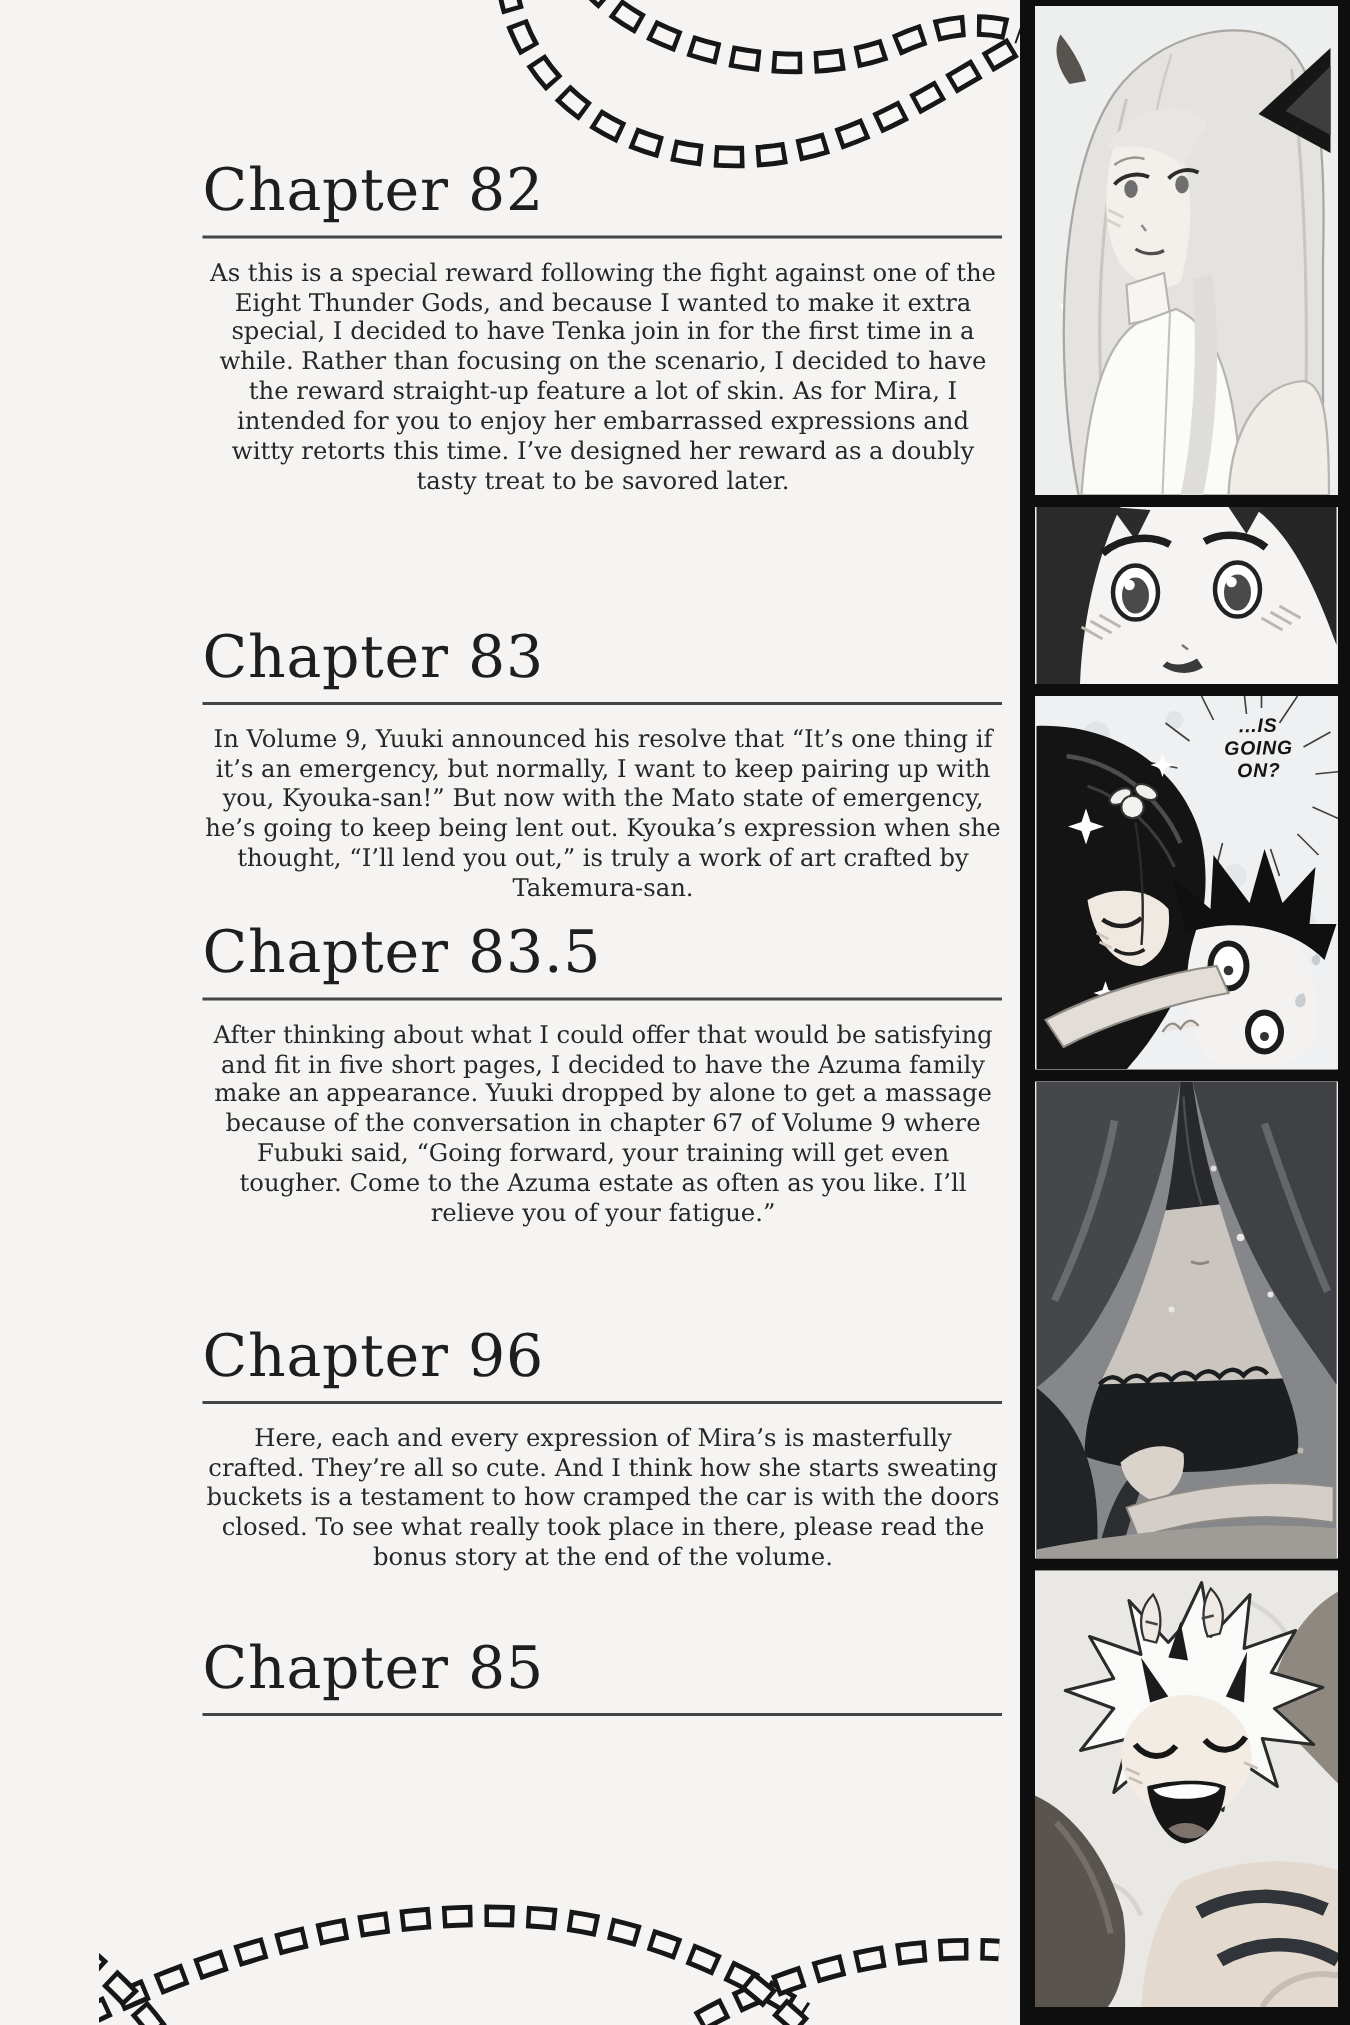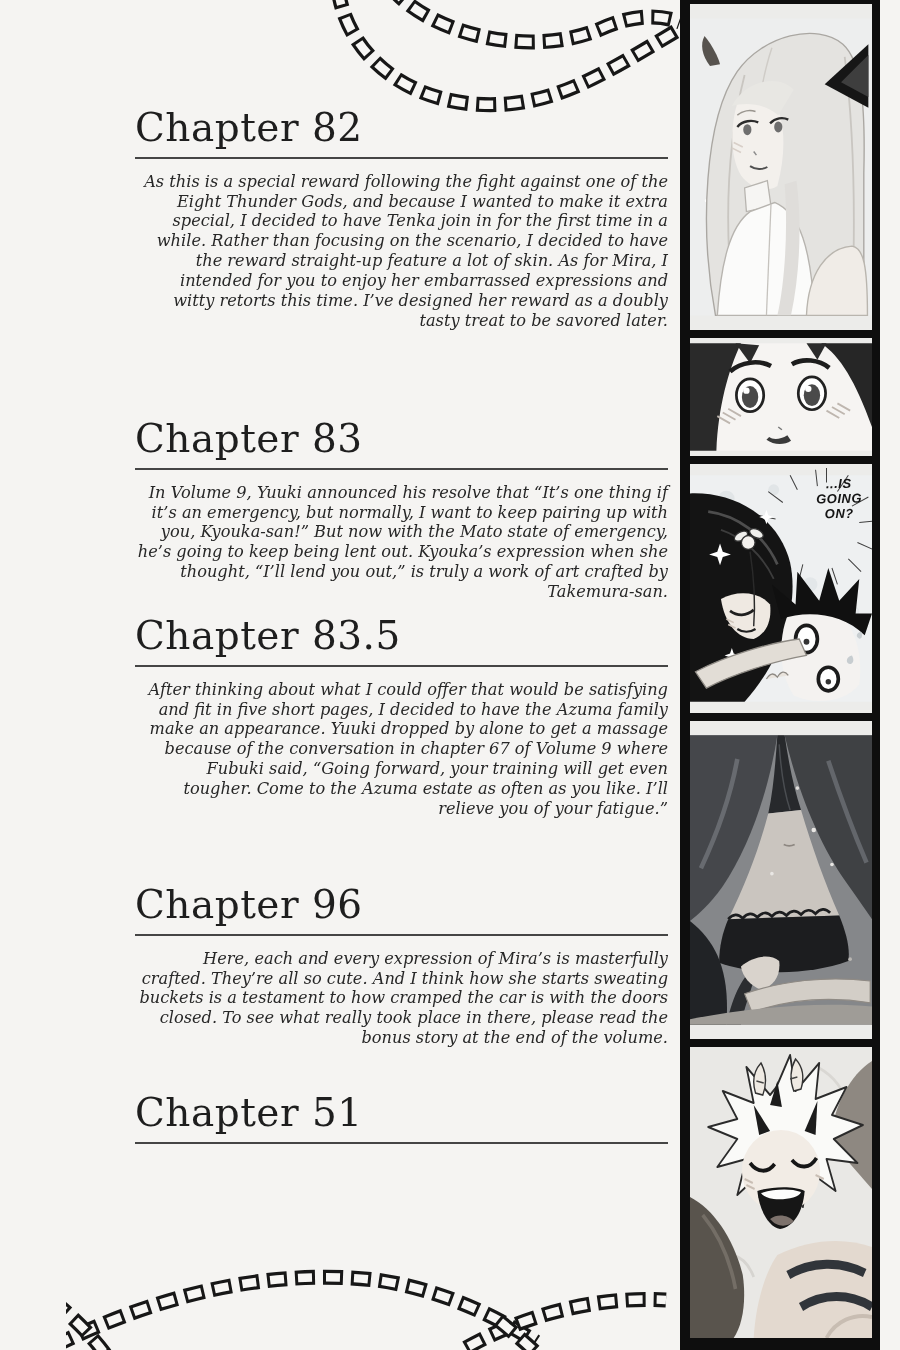--- a/index.html
+++ b/index.html
@@ -23,26 +23,26 @@
   .section{position:absolute;left:0;width:533px;}
   .sec-82{top:106px;} .sec-83{top:377px;margin-top:40px;} .sec-835{top:614px;}
   .sec-84{top:883px;} .sec-85{top:1091px;}
   .chapter-title{
     font-size:39px;font-weight:400;line-height:1.12;margin:0;
     letter-spacing:.5px;color:#1e1e1e;
   }
   .rule{height:2px;background:#454545;margin-top:7px;width:100%;}
   .commentary{
     margin:13px 0 0 1px;font-size:16.2px;line-height:19.9px;
-    color:#272727;text-align:right;font-style:italic;
+    color:#272727;text-align:center;
   }
 
   
   .strip{
-    position:absolute;left:680px;top:0;width:200px;height:1350px;
+    position:absolute;left:680px;top:0;width:220px;height:1350px;
     background:#0e0e0e;box-sizing:border-box;
     padding:4px 8px 12px 10px;
     display:flex;flex-direction:column;gap:8px;
   }
   .panel{position:relative;overflow:hidden;background:#ececea;flex:0 0 auto;}
   .panel svg{display:block;width:100%;height:100%;}
   .p1{height:326px;} .p2{height:118px;} .p3{height:249px;} .p4{height:318px;}
   .p5{flex:1 1 auto;}
   .speech{
     position:absolute;top:12px;left:112px;width:74px;
@@ -107,21 +107,21 @@
       <p class="commentary">After thinking about what I could offer that would be satisfying and fit in five short pages, I decided to have the Azuma family make an appearance. Yuuki dropped by alone to get a massage because of the conversation in chapter 67 of Volume 9 where Fubuki said, “Going forward, your training will get even tougher. Come to the Azuma estate as often as you like. I’ll relieve you of your fatigue.”</p>
     </section>
 
     <section class="section sec-84">
       <h1 class="chapter-title">Chapter 96</h1>
       <div class="rule"></div>
       <p class="commentary">Here, each and every expression of Mira’s is masterfully crafted. They’re all so cute. And I think how she starts sweating buckets is a testament to how cramped the car is with the doors closed. To see what really took place in there, please read the bonus story at the end of the volume.</p>
     </section>
 
     <section class="section sec-85">
-      <h1 class="chapter-title">Chapter 51</h1>
+      <h1 class="chapter-title">Chapter 85</h1>
       <div class="rule"></div>
     </section>
 
   </main>
 
   <aside class="strip">
 
     <div class="panel p1">
       <svg viewBox="0 0 200 326">
         <rect width="200" height="326" fill="#edeeee"></rect>

